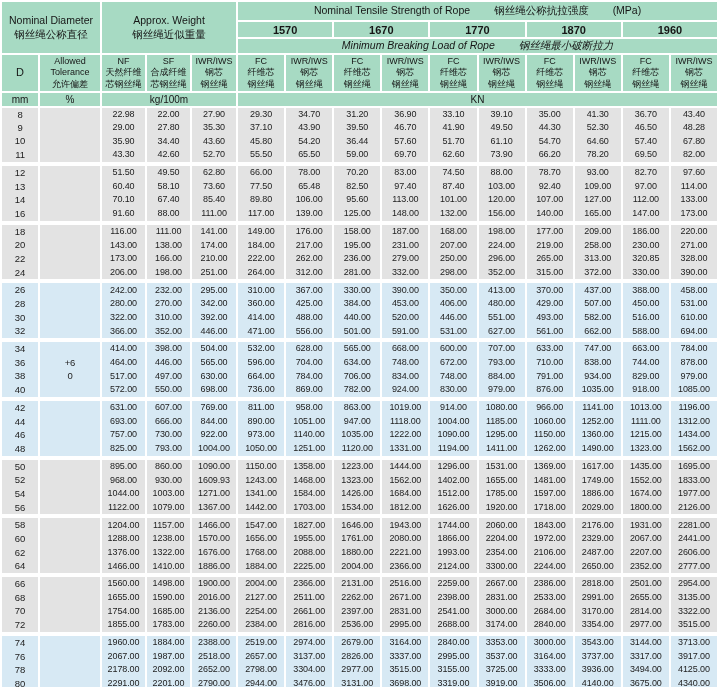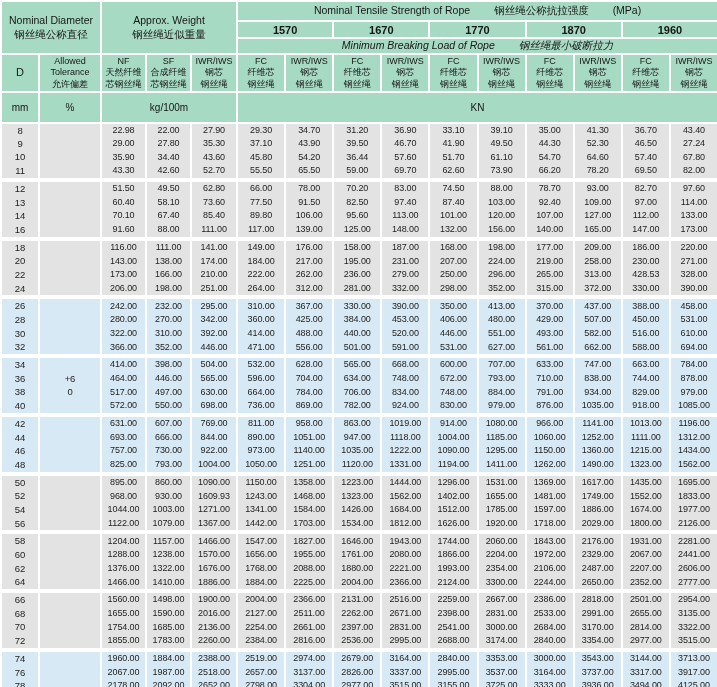--- a/index.html
+++ b/index.html
@@ -33,21 +33,21 @@
     color: #161616;
   }
   .h1 th { height: 20px; font-size: 10.5px; }
   .h1 th.big { line-height: 1.3; text-align: center; }
   .h1 .hsp { display: inline-block; width: 24px; }
   .h2 th { height: 17px; font-size: 11px; font-weight: bold; }
   .h3 th { height: 15px; font-size: 10.5px; font-style: italic; }
   .h3 .hsp { display: inline-block; width: 24px; }
   .h4 th { height: 38px; font-size: 9px; line-height: 1.25; }
   .h4 th.dcol { font-size: 11px; }
-  .h5 th { height: 31px; font-size: 10px; }
+  .h5 th { height: 15px; font-size: 10px; }
 
   tbody td {
     height: 13.7px;
     font-size: 9px;
     line-height: 1;
     color: #222;
     border-left: 2px solid #fff;
     border-right: 2px solid #fff;
     letter-spacing: -0.1px;
   }
@@ -165,21 +165,21 @@
         <td>35.30</td>
         <td>37.10</td>
         <td>43.90</td>
         <td>39.50</td>
         <td>46.70</td>
         <td>41.90</td>
         <td>49.50</td>
         <td>44.30</td>
         <td>52.30</td>
         <td>46.50</td>
-        <td>27.24</td>
+        <td>48.28</td>
       </tr>
       <tr class="band-gray">
         <td>10</td>
         <td></td>
         <td>35.90</td>
         <td>34.40</td>
         <td>43.60</td>
         <td>45.80</td>
         <td>54.20</td>
         <td>36.44</td>
@@ -228,21 +228,21 @@
         <td>82.70</td>
         <td>97.60</td>
       </tr>
       <tr class="band-gray">
         <td>13</td>
         <td></td>
         <td>60.40</td>
         <td>58.10</td>
         <td>73.60</td>
         <td>77.50</td>
-        <td>91.50</td>
+        <td>65.48</td>
         <td>82.50</td>
         <td>97.40</td>
         <td>87.40</td>
         <td>103.00</td>
         <td>92.40</td>
         <td>109.00</td>
         <td>97.00</td>
         <td>114.00</td>
       </tr>
       <tr class="band-gray">
@@ -323,21 +323,21 @@
         <td>166.00</td>
         <td>210.00</td>
         <td>222.00</td>
         <td>262.00</td>
         <td>236.00</td>
         <td>279.00</td>
         <td>250.00</td>
         <td>296.00</td>
         <td>265.00</td>
         <td>313.00</td>
-        <td>428.53</td>
+        <td>320.85</td>
         <td>328.00</td>
       </tr>
       <tr class="band-gray">
         <td>24</td>
         <td></td>
         <td>206.00</td>
         <td>198.00</td>
         <td>251.00</td>
         <td>264.00</td>
         <td>312.00</td>

